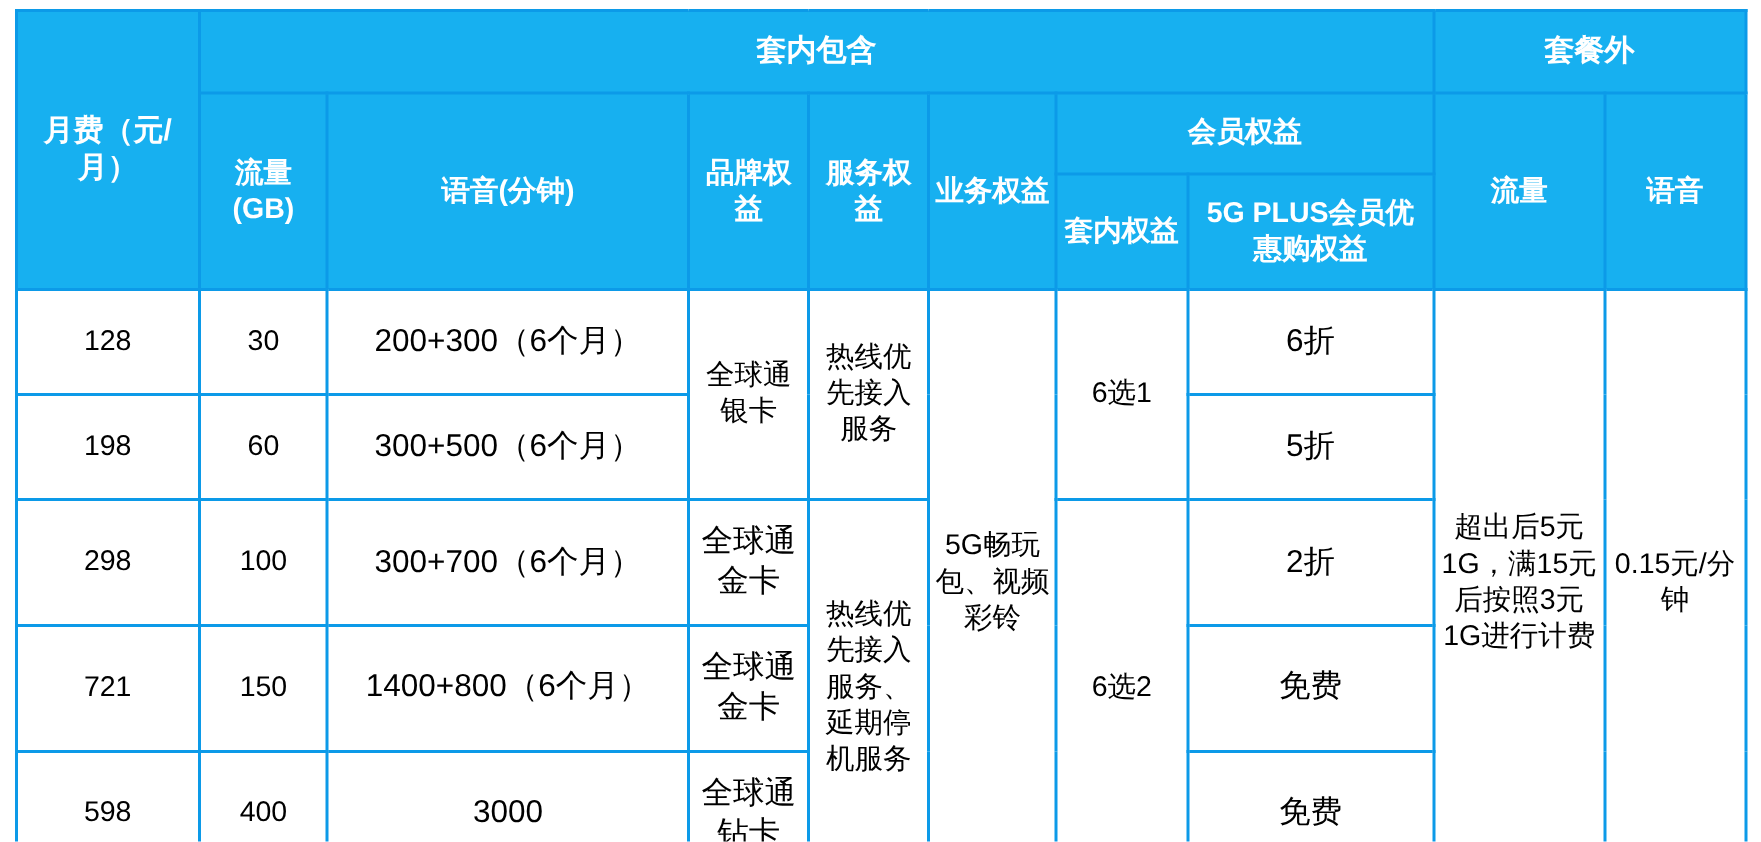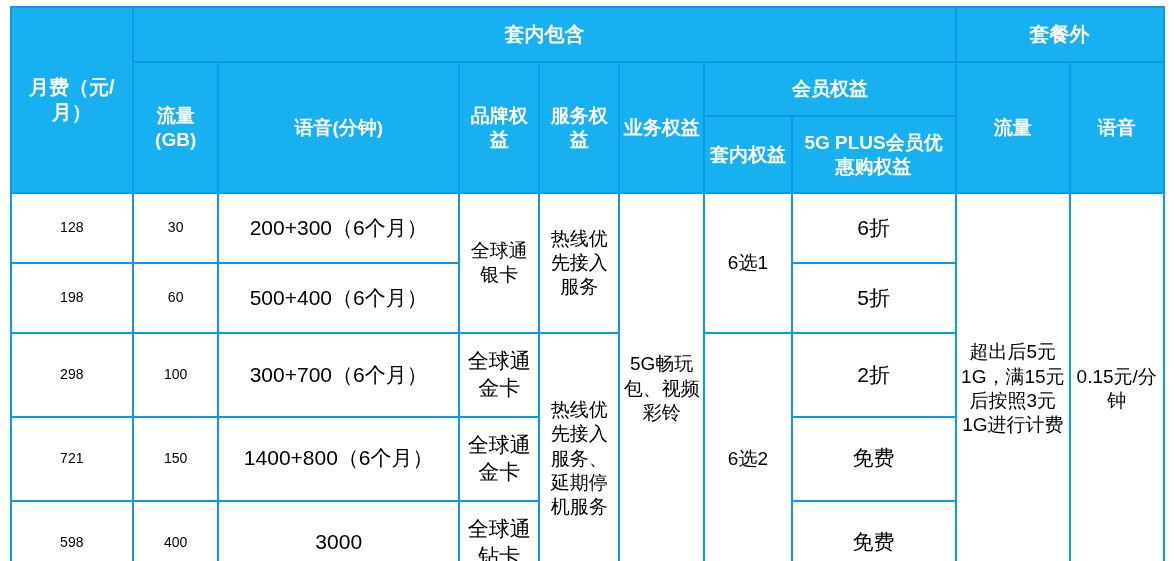--- a/index.html
+++ b/index.html
@@ -45,21 +45,21 @@
     font-size: 19px;
   }
   tbody td {
     background: #ffffff;
     color: #000000;
     font-size: 21px;
     line-height: 1.28;
     font-weight: normal;
   }
   tbody td.num {
-    font-size: 14px;
+    font-size: 19px;
     margin-top: 43px;
   }
   tbody td.tall {
     font-size: 19px;
   }
   .c-fee    { width: 118px; }
   .c-data   { width: 82px; }
   .c-voice  { width: 232px; }
   .c-brand  { width: 77px; }
   .c-serv   { width: 77px; }
@@ -117,21 +117,21 @@
         <td rowspan="2" class="tall">热线优先接入服务</td>
         <td rowspan="5" class="tall">5G畅玩包、视频彩铃</td>
         <td rowspan="2" class="tall">6选1</td>
         <td>6折</td>
         <td rowspan="5" class="tall">超出后5元1G，满15元后按照3元1G进行计费</td>
         <td rowspan="5" class="tall">0.15元/分钟</td>
       </tr>
       <tr class="row2">
         <td class="num">198</td>
         <td class="num">60</td>
-        <td>500+400（6个月）</td>
+        <td>300+500（6个月）</td>
         <td>5折</td>
       </tr>
       <tr class="row3">
         <td class="num">298</td>
         <td class="num">100</td>
         <td>300+700（6个月）</td>
         <td>全球通金卡</td>
         <td rowspan="3" class="tall">热线优先接入服务、延期停机服务</td>
         <td rowspan="3" class="tall">6选2</td>
         <td>2折</td>

